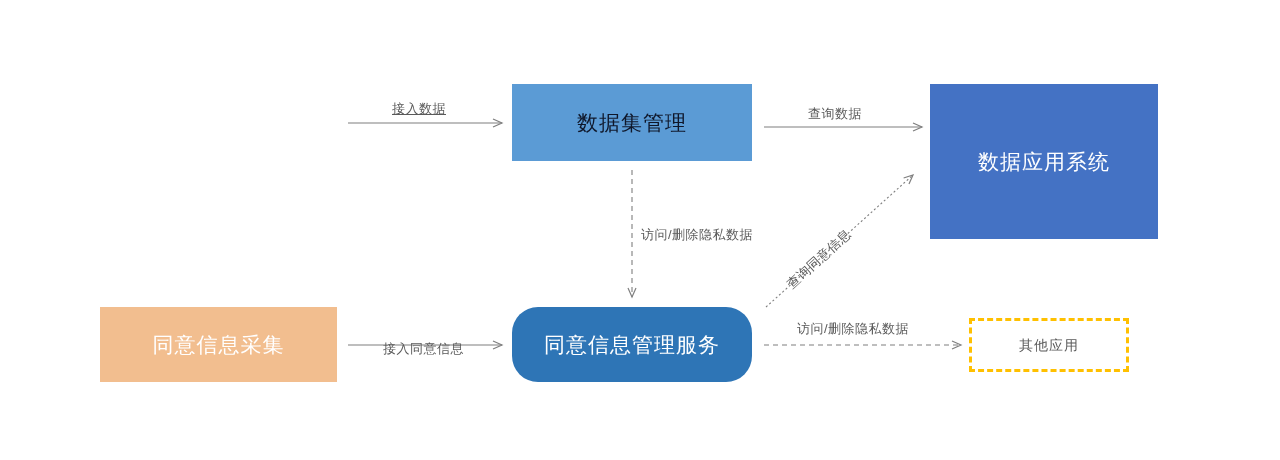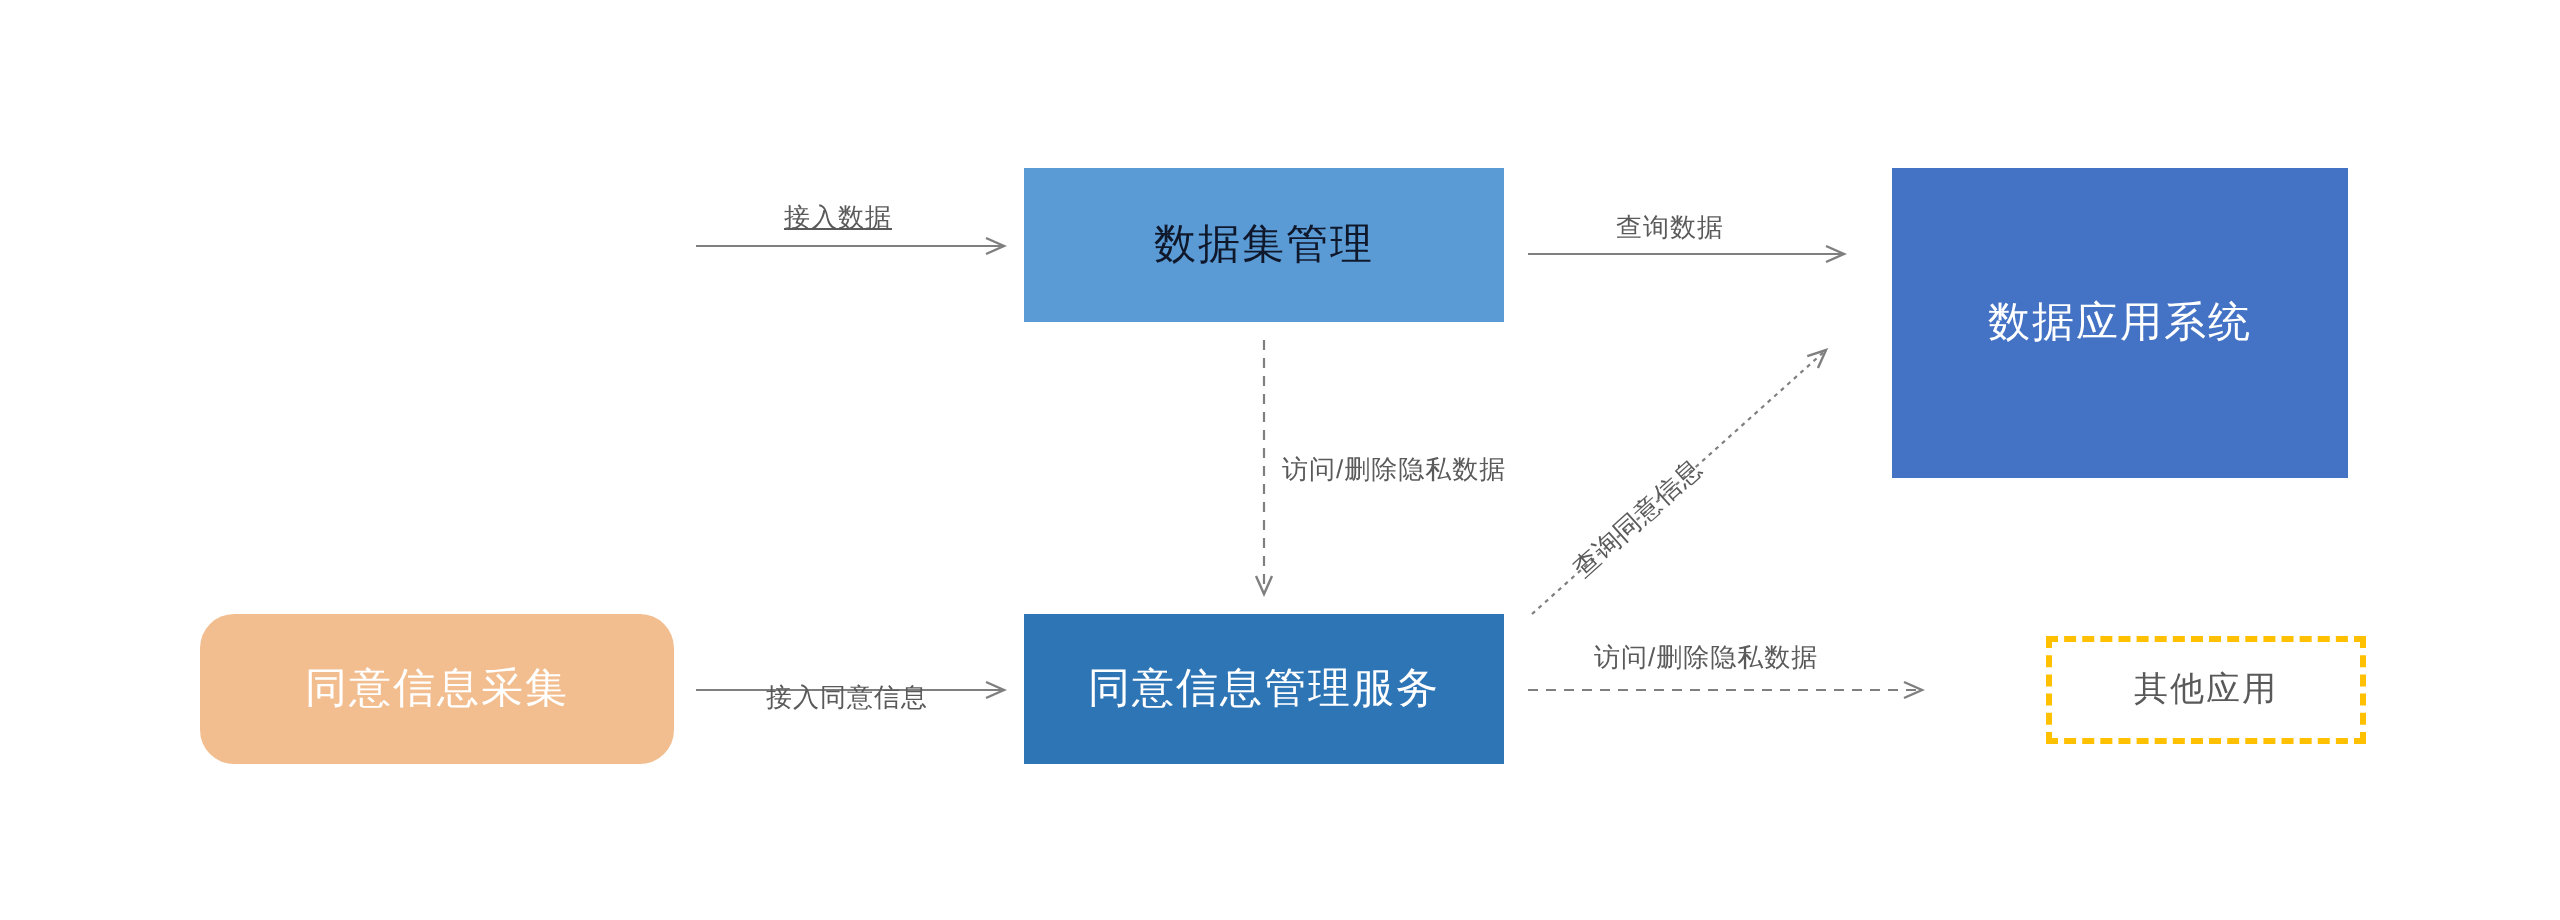--- a/index.html
+++ b/index.html
@@ -99,33 +99,33 @@
     <line x1="348" y1="345" x2="502" y2="345" stroke="#7F7F7F" stroke-width="1.1" marker-end="url(#arrowOpen5)"></line>
 
     <line x1="764" y1="345" x2="961" y2="345" stroke="#7F7F7F" stroke-width="1.1" stroke-dasharray="5,4" marker-end="url(#arrowOpen6)"></line>
   </svg>
 
 
   <div class="node node-lightblue" style="left:512px; top:84px; width:240px; height:77px; font-size:21px;">
     <span class="node-label">数据集管理</span>
   </div>
 
-  <div class="node node-deepblue" style="left:930px; top:84px; width:228px; height:155px; font-size:21px;margin-left:16px;">
+  <div class="node node-deepblue" style="left:930px; top:84px; width:228px; height:155px; font-size:21px;">
     <span class="node-label">数据应用系统</span>
   </div>
 
-  <div class="node node-peach" style="left:100px; top:307px; width:237px; height:75px; font-size:21px;border-radius:17px;">
+  <div class="node node-peach" style="left:100px; top:307px; width:237px; height:75px; font-size:21px;">
     <span class="node-label">同意信息采集</span>
   </div>
 
-  <div class="node node-midblue" style="left:512px; top:307px; width:240px; height:75px; font-size:21px;">
+  <div class="node node-midblue" style="left:512px; top:307px; width:240px; height:75px; font-size:21px;border-radius:26px;">
     <span class="node-label">同意信息管理服务</span>
   </div>
 
-  <div class="node node-dashed" style="left:1023px; top:318px; width:160px; height:54px; font-size:17px;font-family:Liberation Serif, serif;">
+  <div class="node node-dashed" style="left:969px; top:318px; width:160px; height:54px; font-size:14px;">
     <span class="node-label">其他应用</span>
   </div>
 
   <div class="edge-label" style="left:392px; top:100px;text-decoration:underline;">接入数据</div>
 
   <div class="edge-label" style="left:808px; top:105px;">查询数据</div>
 
   <div class="edge-label" style="left:641px; top:226px;">访问/删除隐私数据</div>
 
   <div class="edge-label rotated" style="left:795px; top:275px; transform: rotate(-42deg);">查询同意信息</div>

